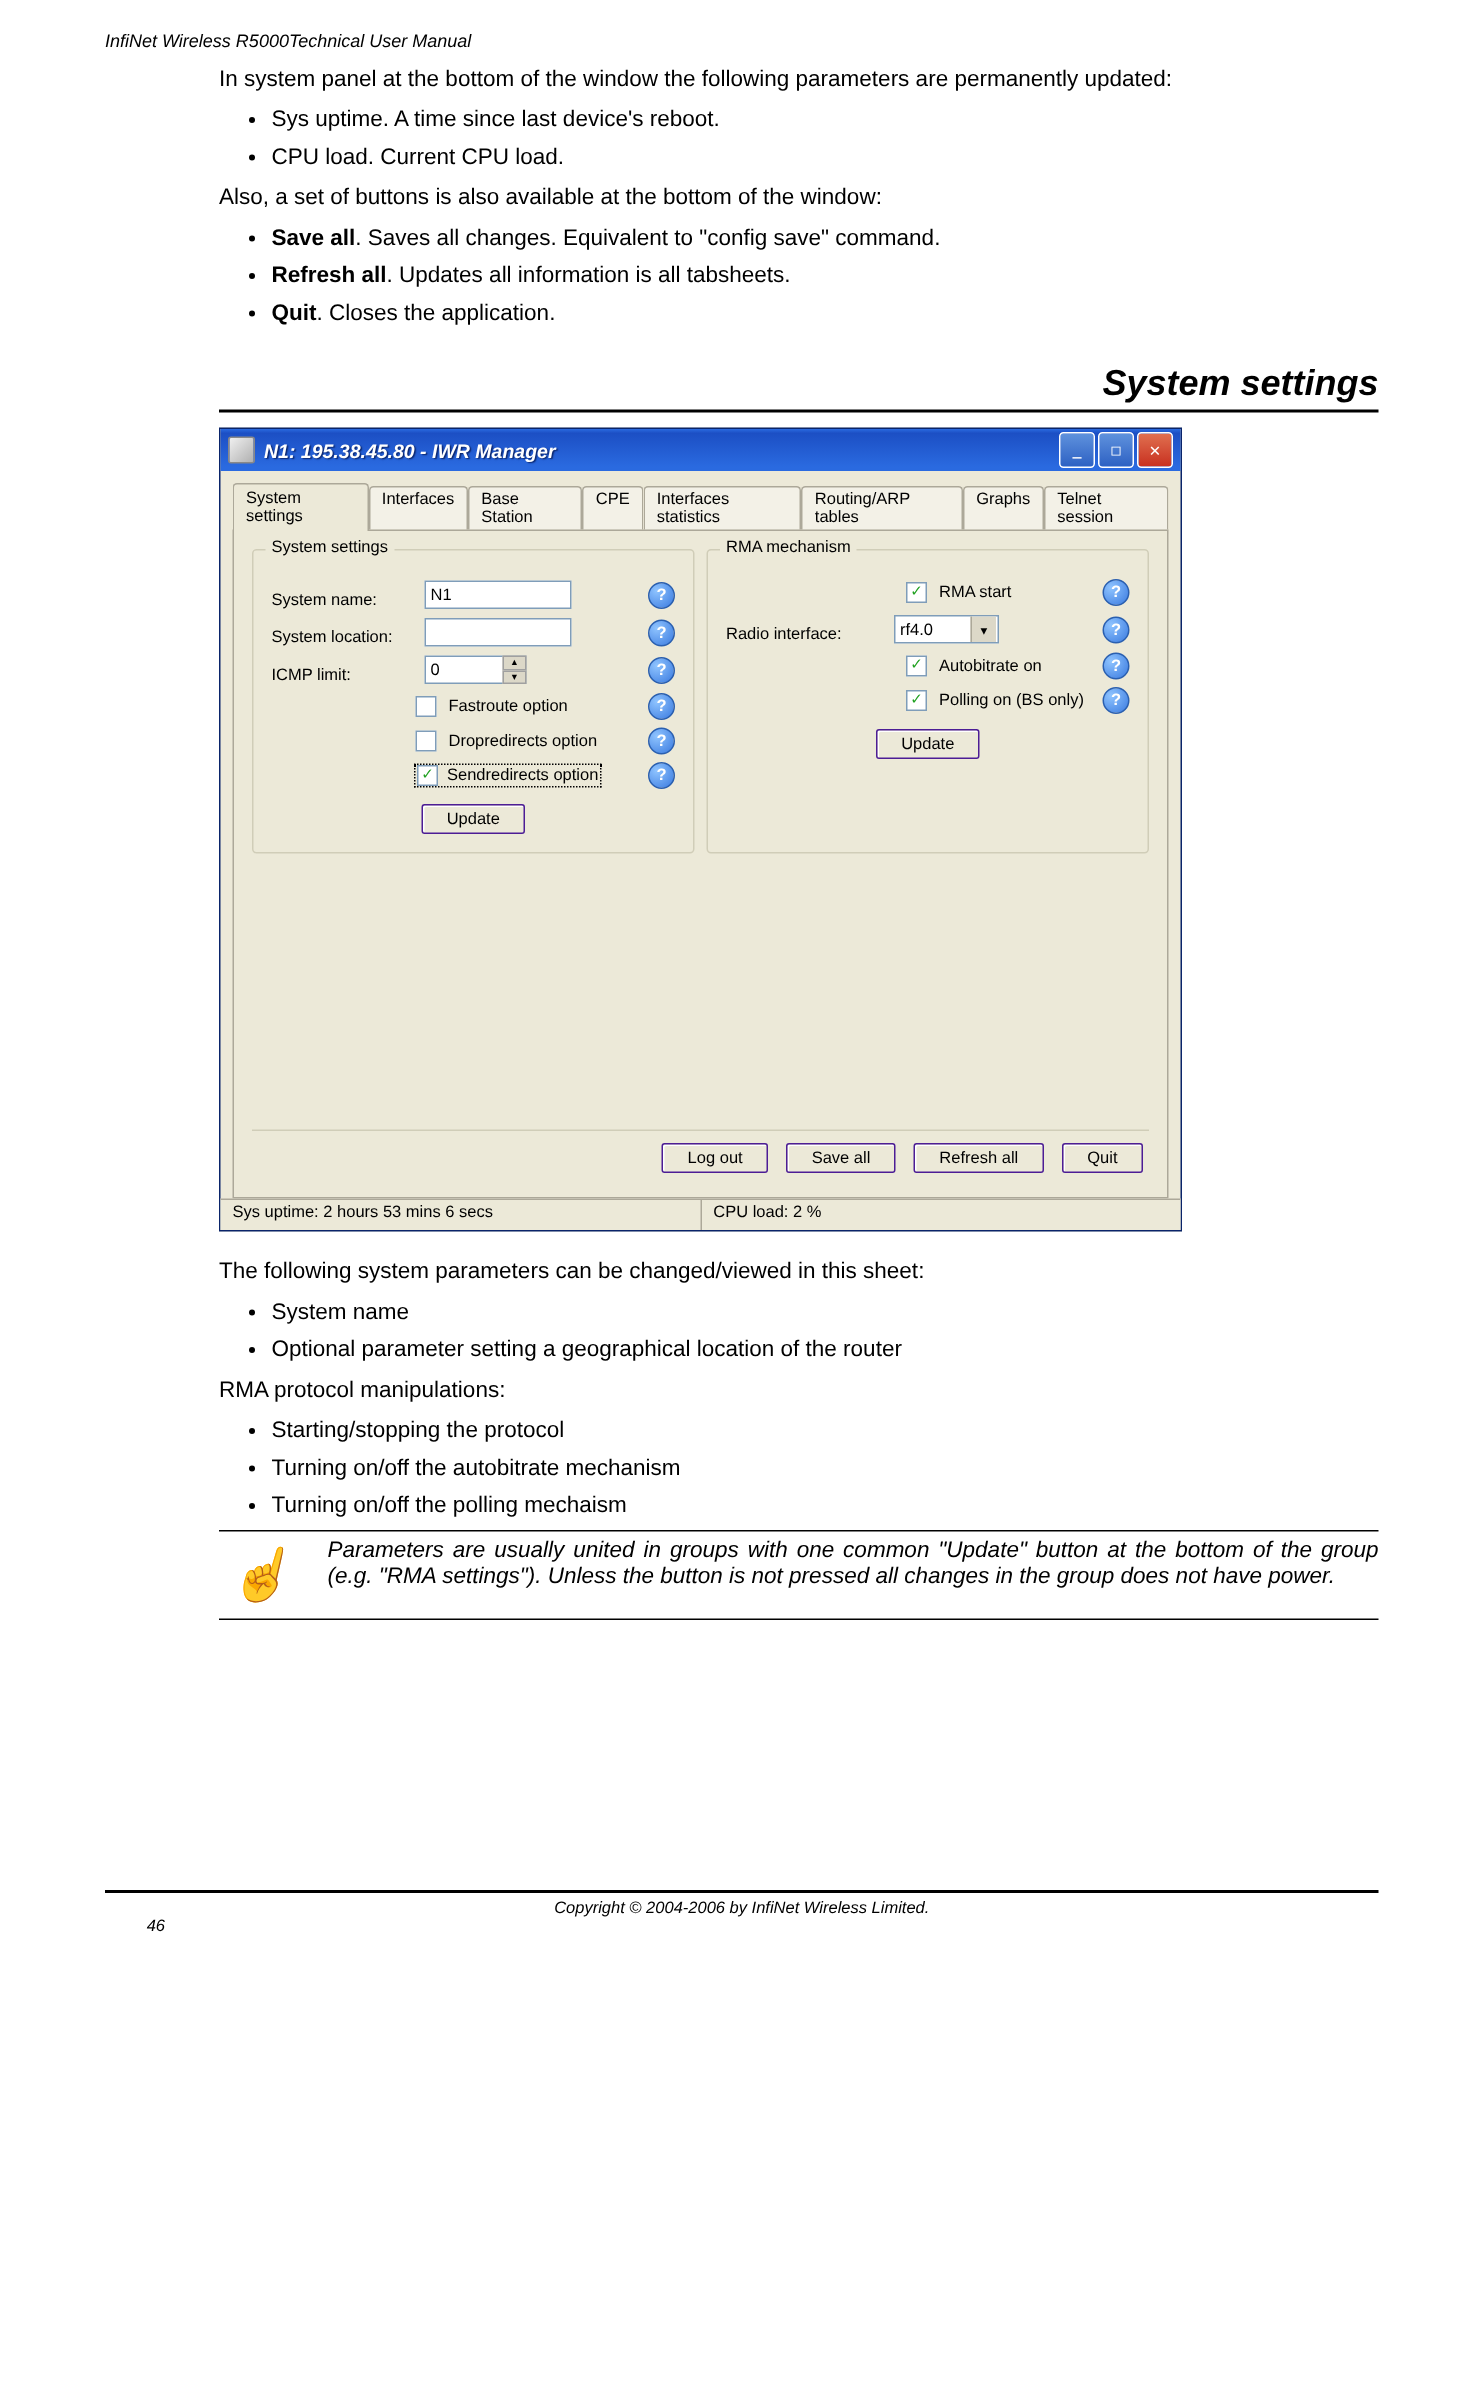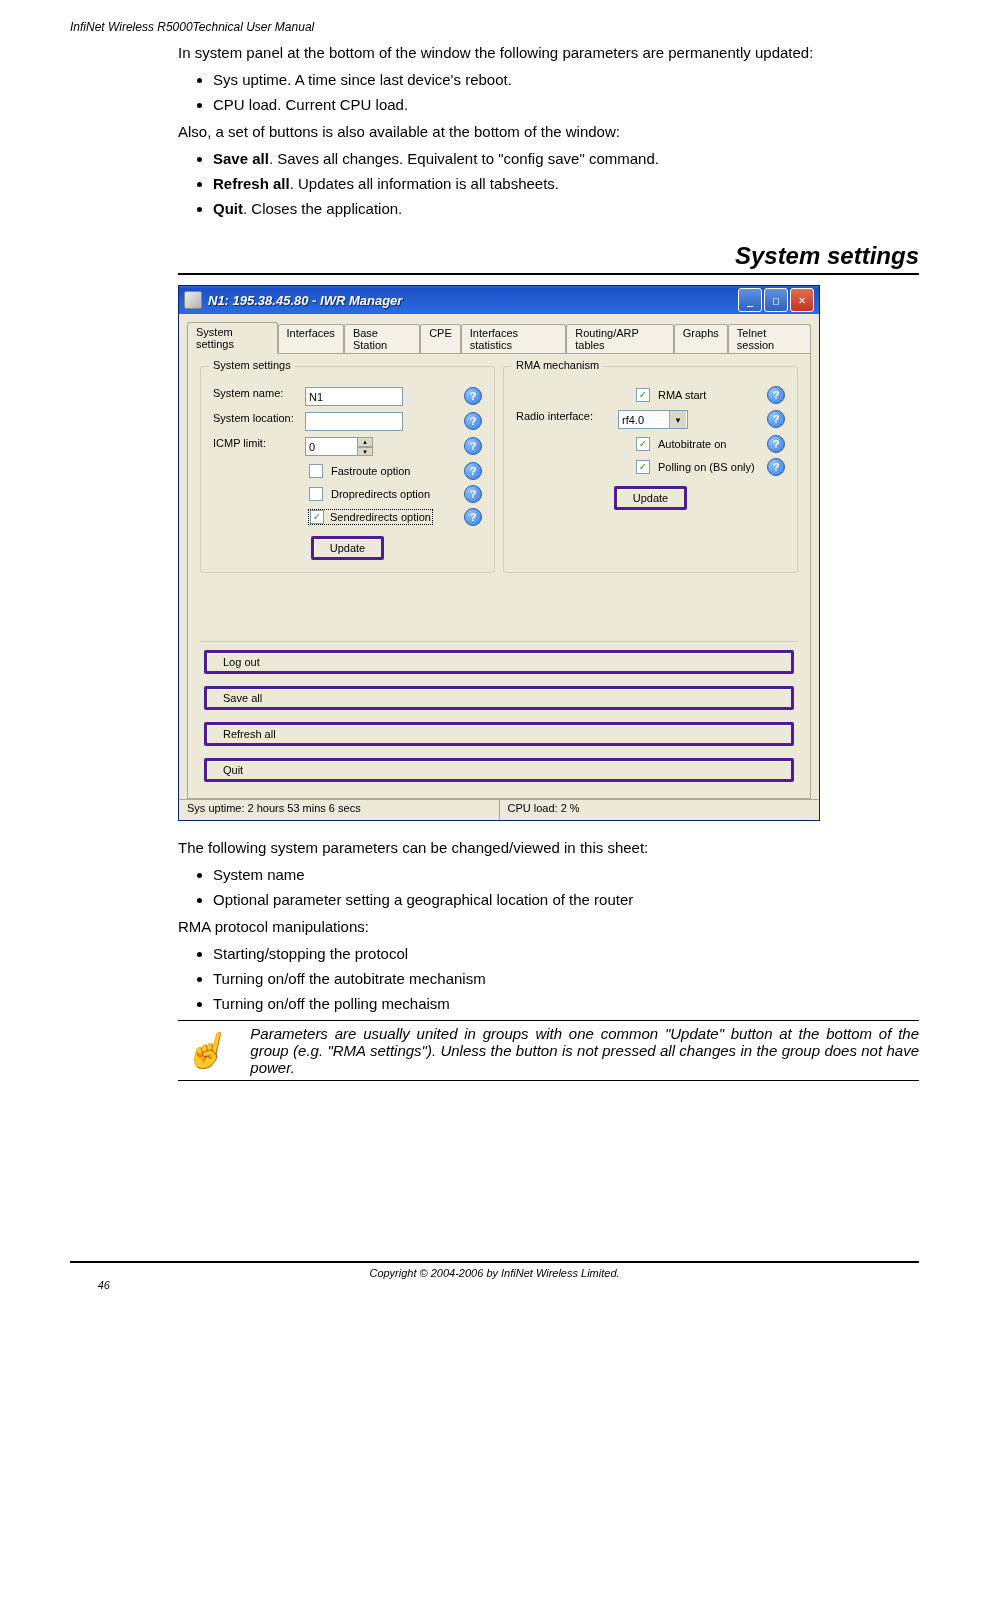--- a/index.html
+++ b/index.html
@@ -15,21 +15,21 @@
     padding: 20px 70px 20px 70px;
     box-sizing: border-box;
   }
   .header {
     display: flex;
     font-size: 12px;
     font-style: italic;
     margin-bottom: 10px;
   }
   .content {
-    margin-left: 108px;
+    margin-left: 76px;
     text-align: justify;
   }
   .content p {
     margin: 10px 0;
   }
   .content ul {
     margin: 5px 0;
     padding-left: 35px;
   }
   .content li {
@@ -152,23 +152,23 @@
   .groupbox-title {
     position: absolute;
     top: -8px;
     left: 8px;
     background: #ece9d8;
     padding: 0 4px;
     font-size: 11px;
   }
   .form-row {
     display: flex;
-    align-items: flex-start;
+    align-items: flex-end;
     margin: 6px 0;
-    gap: 2px;
+    gap: 12px;
   }
   .form-label {
     width: 90px;
     text-align: left;
     font-size:11px;
   }
   .text-input {
     height: 17px;
     border: 1px solid #7f9db9;
     background: #ffffff;
@@ -245,40 +245,39 @@
     border: 1px solid #2a5faf;
     color: white;
     font-size: 11px;
     font-weight: bold;
     display: inline-flex;
     align-items: center;
     justify-content: center;
     margin-left: auto;
   }
   .btn {
-    border: 3px solid #4c1d95;
+    border: 1px solid #4c1d95;
     background: #ece9d8;
     padding: 3px 16px;
     font-size: 11px;
     border-radius: 2px;
     box-shadow: inset 1px 1px 0 #fff;
   }
   .group-button-row{
     display:flex;
     justify-content:center;
     margin-top:10px;
   }
   .bottom-buttons {
     margin-top:auto;
     display: flex;
     justify-content: flex-end;
     gap: 12px;
     padding: 8px 4px 4px 4px;
     border-top: 1px solid #d0cdb8;
-    flex-direction: column;
   }
   .statusbar {
     display: flex;
     border-top: 1px solid #aca899;
     background: #ece9d8;
     font-size: 11px;
     height: 20px;
   }
   .status-cell {
     border-right: 1px solid #aca899;

